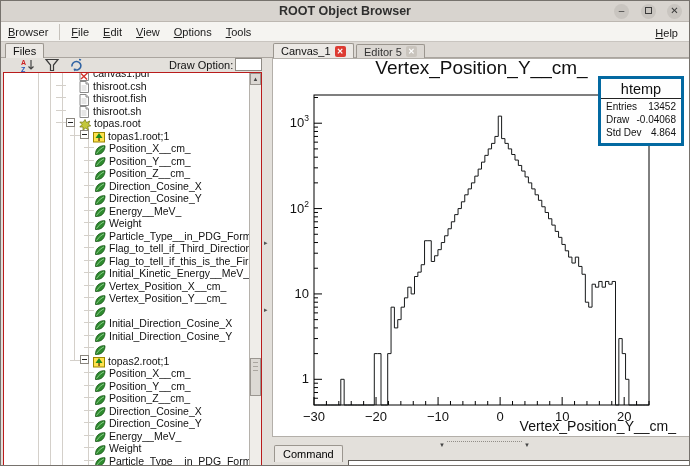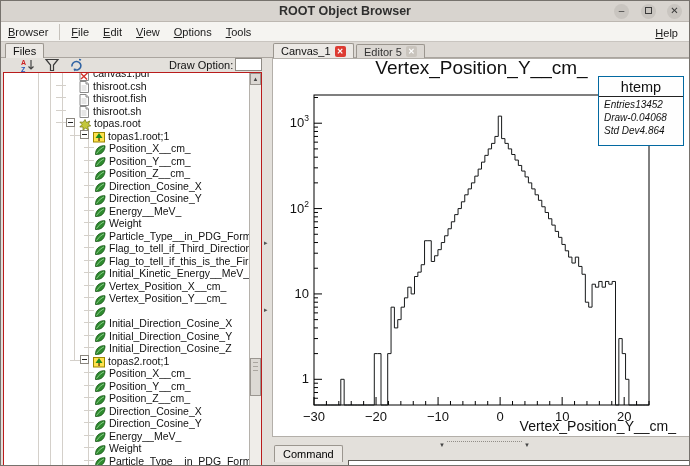--- a/index.html
+++ b/index.html
@@ -74,24 +74,24 @@
                  border: 1px solid #9b968f; border-bottom: none; font-size: 11px;
                  padding: 2px 8px 0 8px; border-radius: 2px 2px 0 0; }
   #command-entry { position: absolute; left: 86px; top: 23px; width: 343px; height: 12px;
                    background: #fff; border: 1px solid #5f5b56; font-size: 10px; padding: 0 2px; outline: none; }
   
   #canvas-area { position: absolute; left: 271px; top: 57px; width: 418px; height: 379px;
                  background: #fff; border: 1px solid #b3afa9; }
   #plot-svg { position: absolute; left: 0; top: 0; }
   #plot-svg text { font-family: "Liberation Sans", sans-serif; fill: #111; }
   #stats-box { position: absolute; left: 325px; top: 17px; width: 86px; height: 70px;
-               background: #fefefe; border: 1px solid #0369a1; font-size: 10px; }
+               background: #fefefe; border: 3px solid #0369a1; font-size: 10px; }
   #stats-title { height: 20px; border-bottom: 1px solid #222; text-align: center;
                  font-size: 14.5px; padding-top: 2px; color: #111; }
-  .stats-row { display: flex; justify-content: flex-start; padding: 2px 5px 0 5px; color: #111; font-style: italic; }
+  .stats-row { display: flex; justify-content: space-between; padding: 2px 5px 0 5px; color: #111; }
 </style>
 </head>
 <body>
 
 <div id="window">
 
   <div id="titlebar">
     <div id="title-text">ROOT Object Browser</div>
     <div class="winbtn" id="btn-min">–</div>
     <div class="winbtn" id="btn-max"><i></i></div>
@@ -333,21 +333,20 @@
               <path d="M2.5,9.5 C4.5,6.5 7.5,4 10,2.8" stroke="#a6e0a6" stroke-width="0.8" fill="none"></path>
             </svg></span>
           <span class="tlabel" style="left: 105px;">Initial_Direction_Cosine_Y</span>
         </div>
         <div class="trow" style="top: 268px;">
           <span class="stub" style="left: 80px; width: 10px;"></span>
           <span class="ticon" style="left: 90px;"><svg viewBox="0 0 12 12" width="12" height="12">
               <path d="M1.5,10.5 C1.2,5 5.5,1 11,1.8 C11.2,7.5 7,11 1.5,10.5 Z" fill="#2e8b2e" stroke="#145214" stroke-width="0.8"></path>
               <path d="M2.5,9.5 C4.5,6.5 7.5,4 10,2.8" stroke="#a6e0a6" stroke-width="0.8" fill="none"></path>
             </svg></span>
-          <span class="tlabel" style="left: 105px;">Initial_Direction_Cosine_Z</span>
         </div>
         <div class="trow" style="top: 280.5px;">
           <span class="stub" style="left: 66px; width: 10px;"></span>
           <span class="expander" style="left: 76px;">
             <i></i>
           </span>
           <span class="ticon" style="left: 89px;"><svg viewBox="0 0 12 12" width="12" height="12">
               <rect x="0.5" y="1.5" width="11" height="9.5" fill="#ffe24d" stroke="#9a8500"></rect>
               <polygon points="6,2 9.5,7 2.5,7" fill="#1f8a1f"></polygon>
               <rect x="5.3" y="7" width="1.5" height="3" fill="#7a4a12"></rect>

